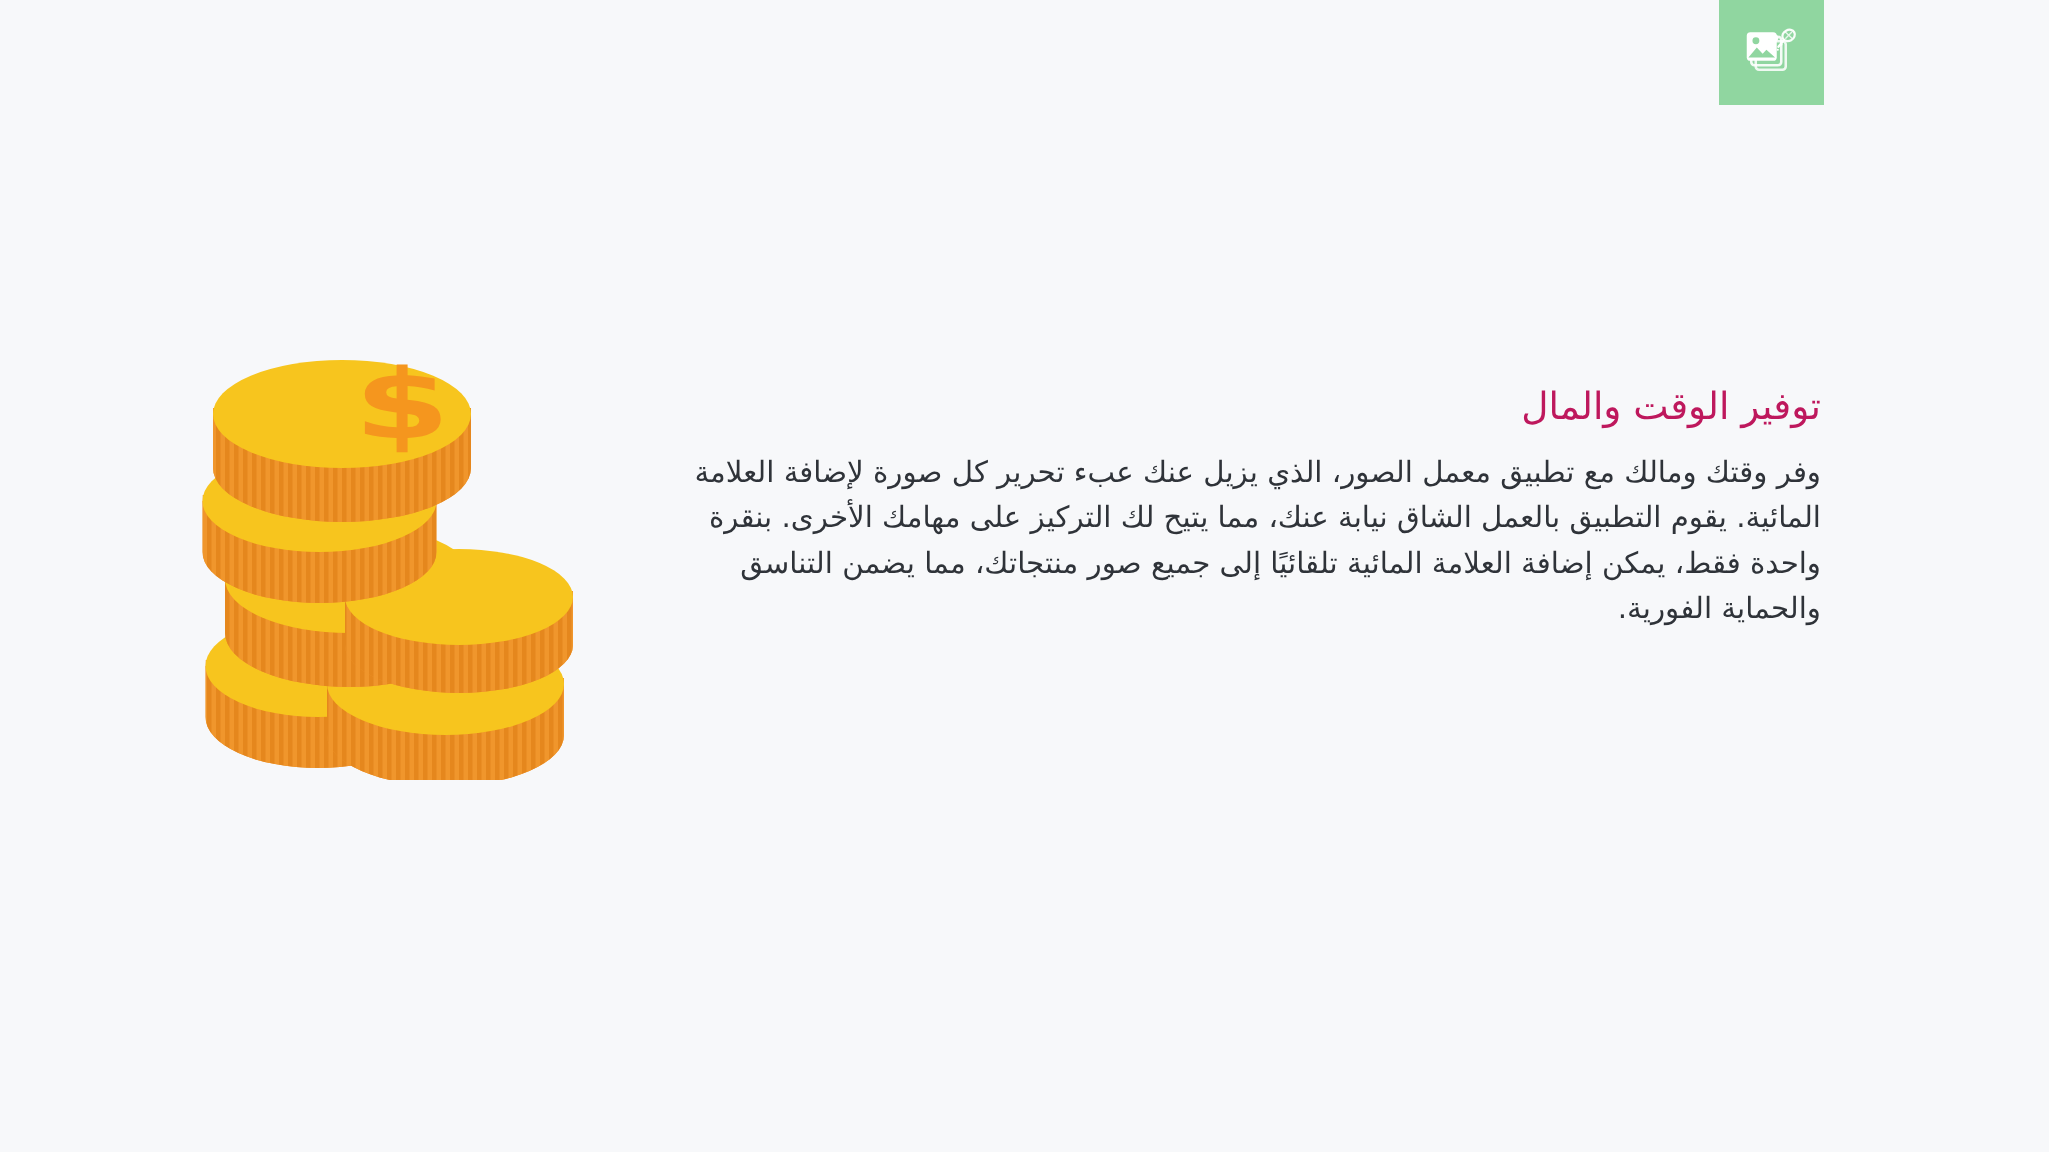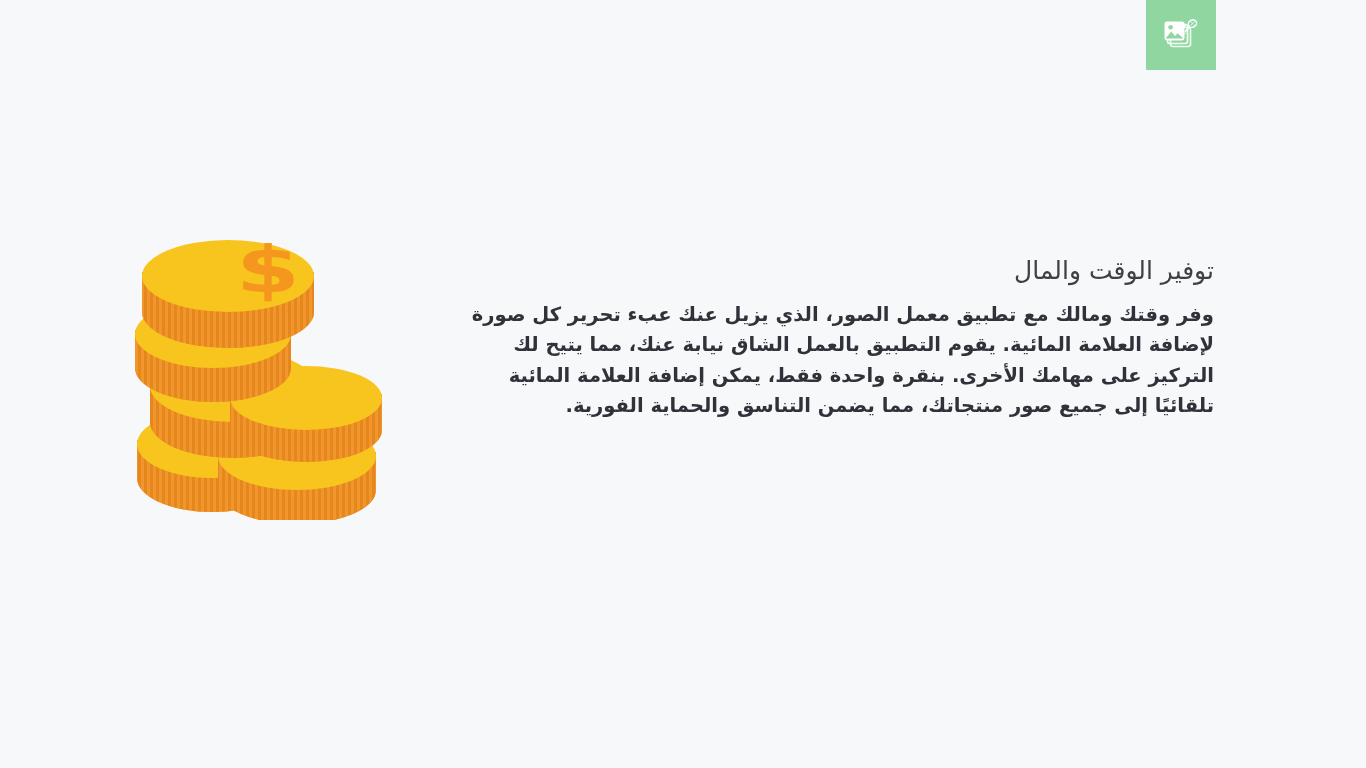--- a/index.html
+++ b/index.html
@@ -69,27 +69,27 @@
     top: 105px;
     width: 754px;
     text-align: right;
     direction: rtl;
   }
   .feature-title {
     margin: 0 0 14px 0;
     font-size: 25px;
     font-weight: 400;
     line-height: 1.25;
-    color: #404040;
+    color: #be185d;
     letter-spacing: 0;
   }
   .feature-body {
     margin: 0;
     font-size: 19.5px;
-    font-weight: 700;
+    font-weight: 400;
     line-height: 1.55;
     color: #2f3339;
   }
 </style>
 </head>
 <body>
 
 <div class="page">
 
   <div class="app-badge">

